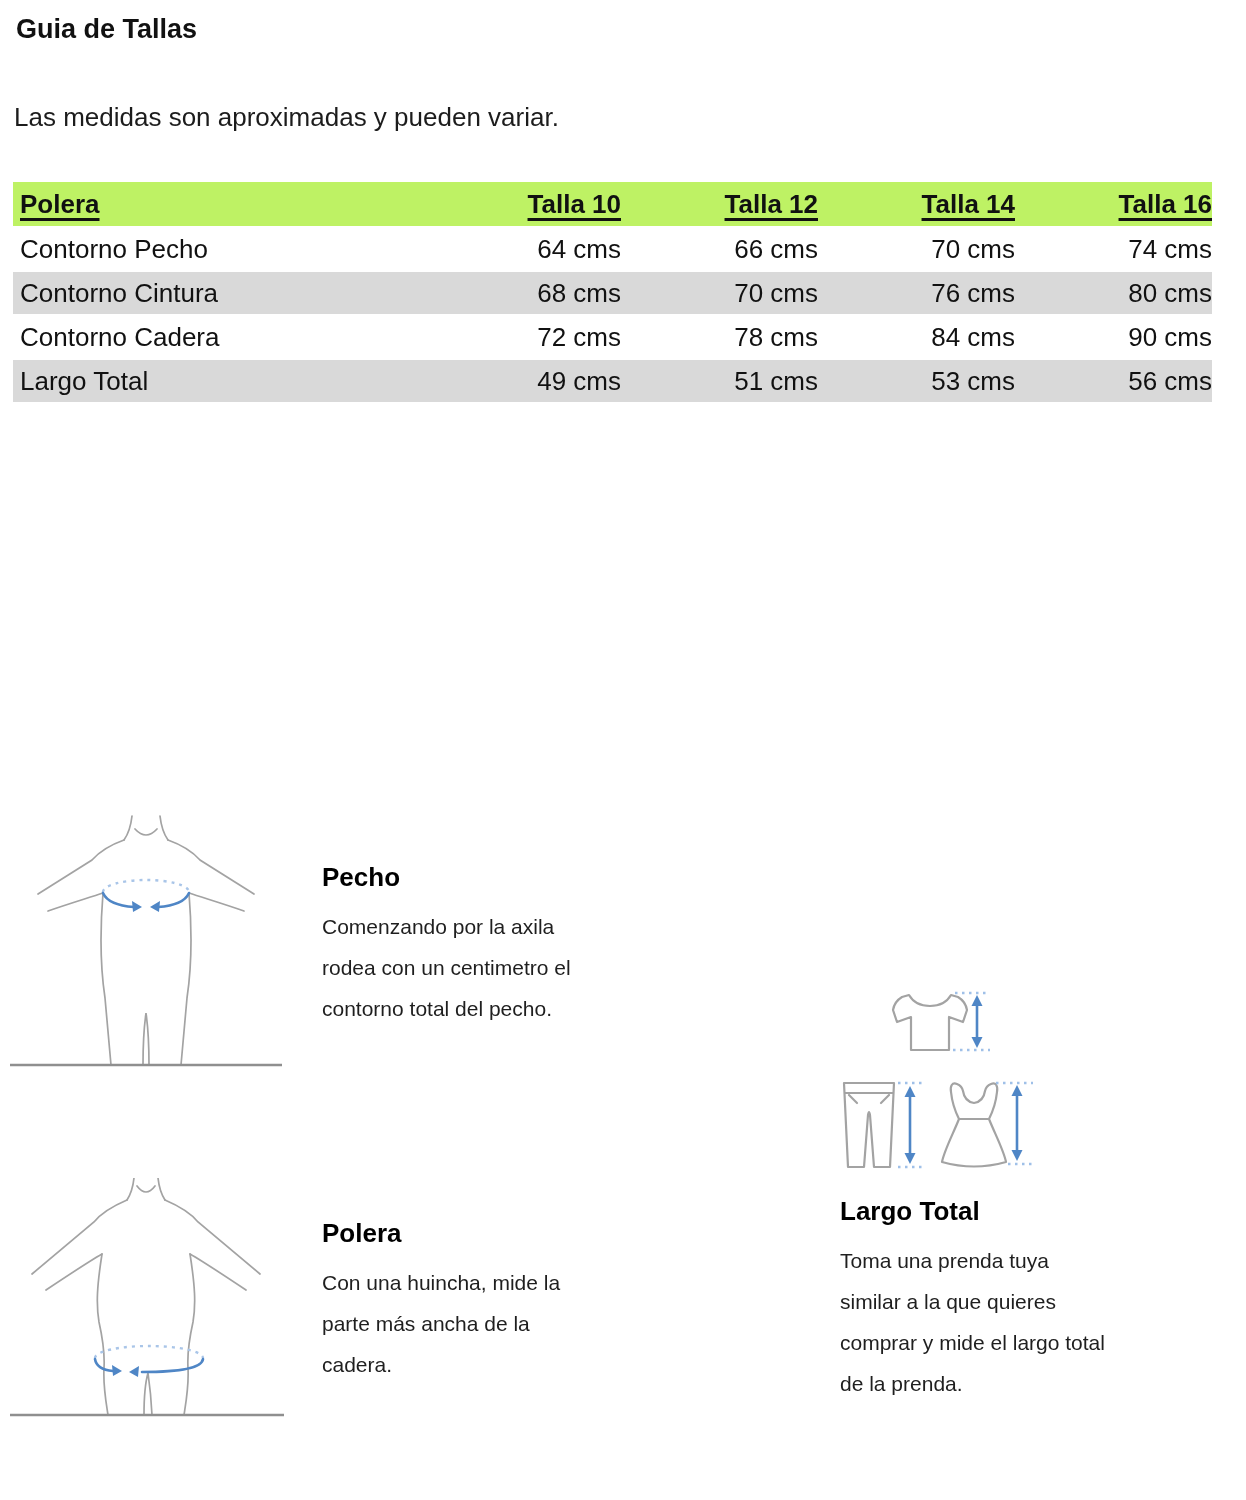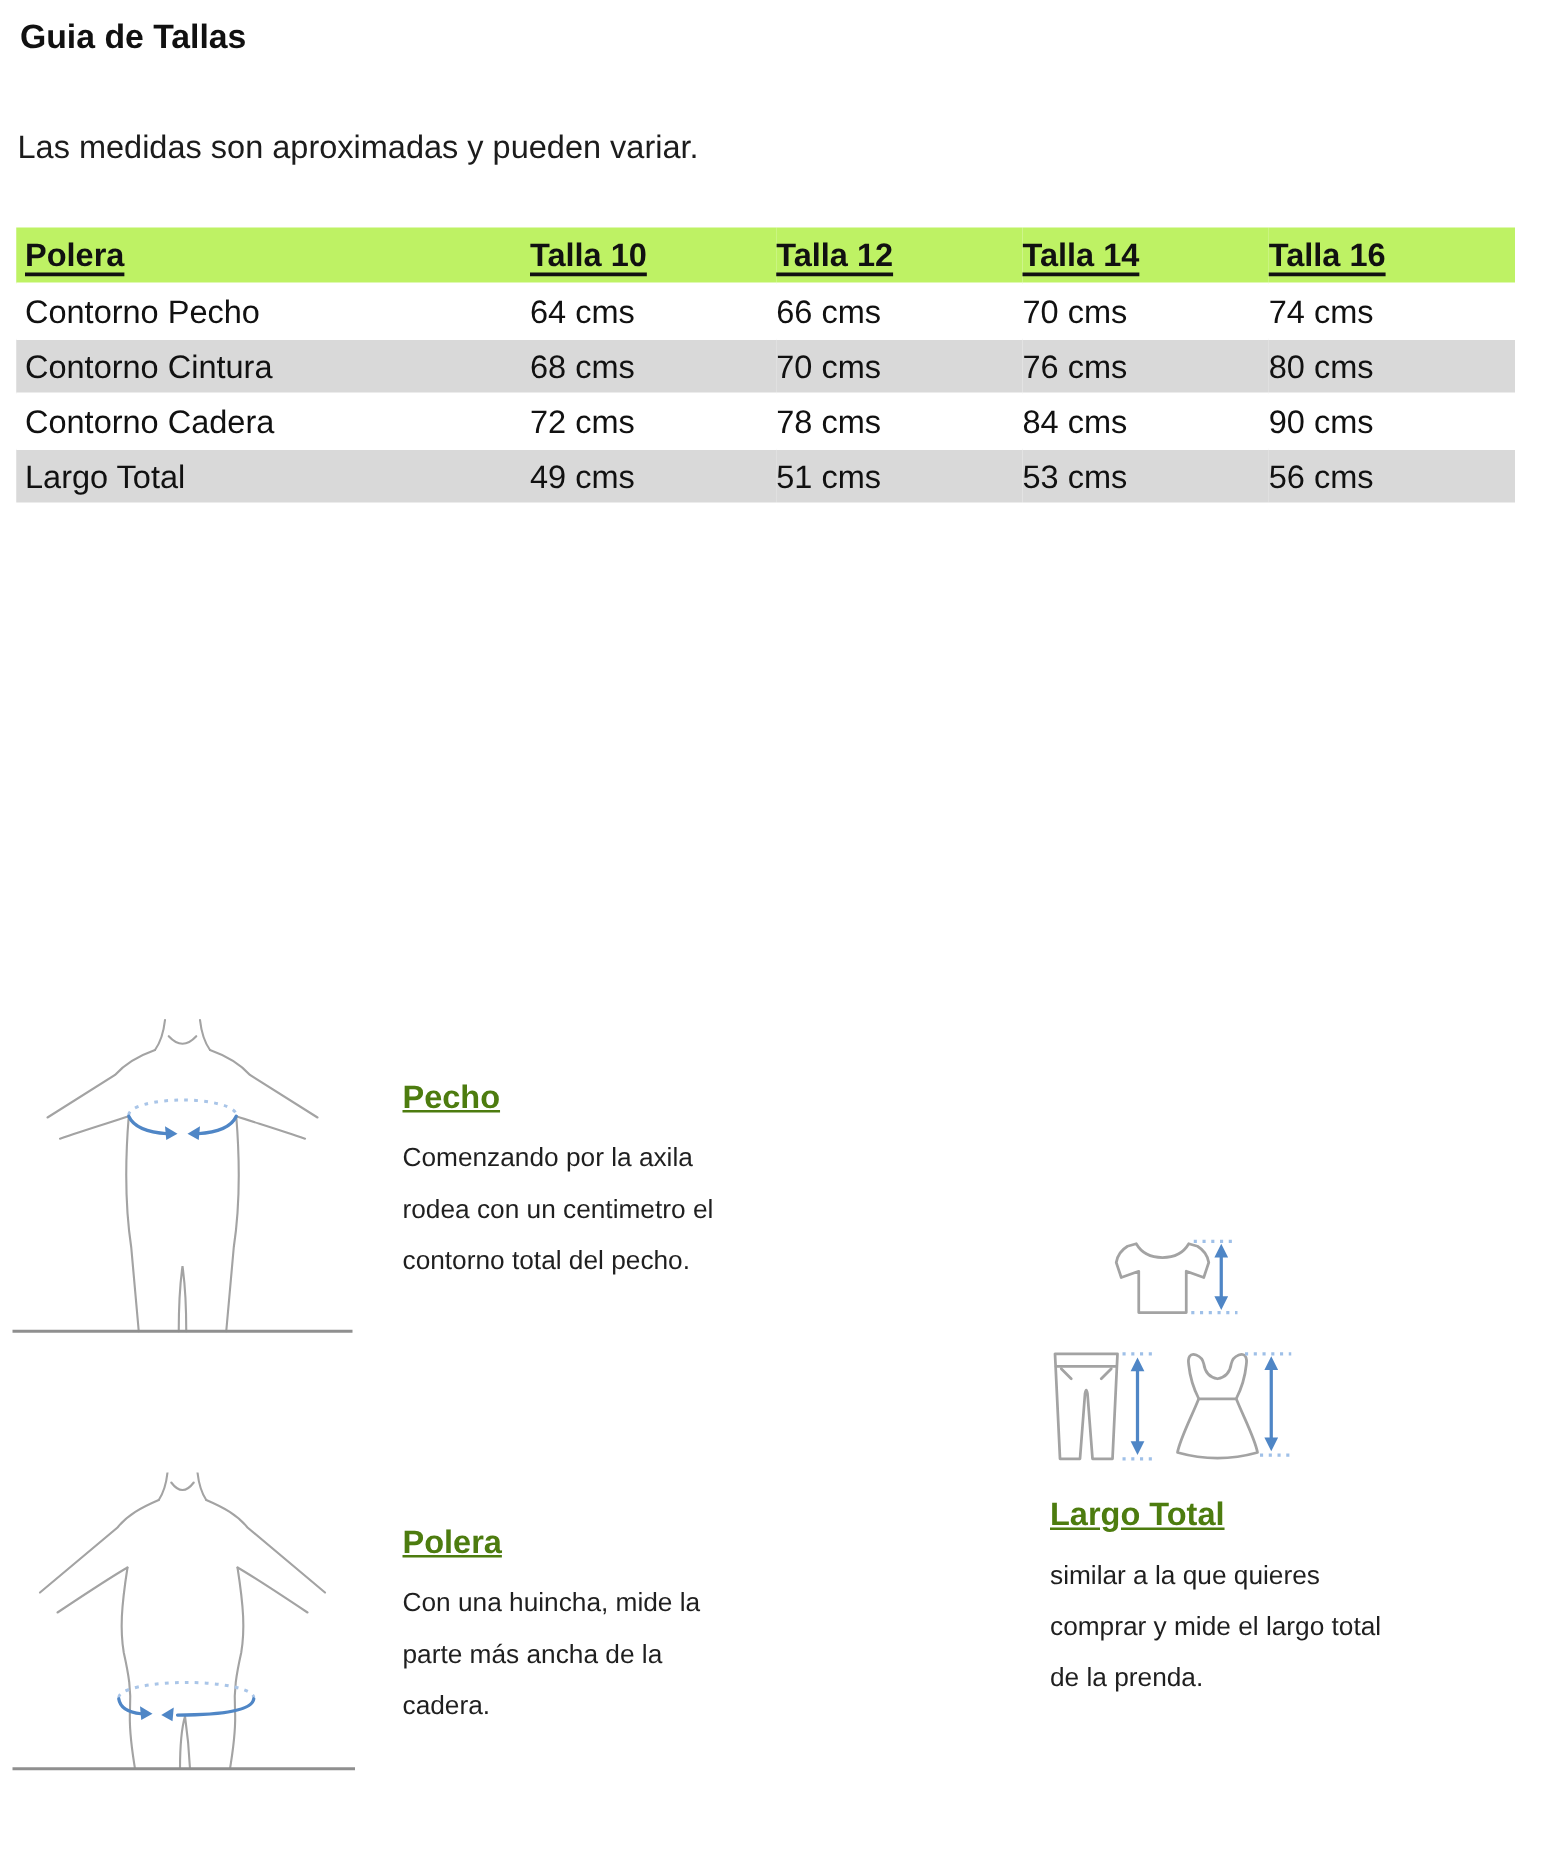--- a/index.html
+++ b/index.html
@@ -16,28 +16,28 @@
     position:absolute;left:13px;top:182px;width:1199px;
     border-collapse:collapse;table-layout:fixed;font-size:26px;color:#111;
   }
   table.size-table th{
     background:#bef264;height:44px;font-weight:bold;vertical-align:middle;
     text-decoration:underline;text-decoration-thickness:3px;text-underline-offset:5px;
     padding:0;
   }
   table.size-table td{height:42px;vertical-align:middle;padding:0;border-top:2px solid #ffffff;}
   table.size-table .lbl{text-align:left;padding-left:7px;}
-  table.size-table .val{text-align:left;}
+  table.size-table .val{text-align:right;}
   table.size-table tbody tr:nth-child(even) td{background:#d9d9d9;}
   table.size-table tbody tr:nth-child(odd) td{background:#ffffff;}
 
   .section-heading{left:28px;top:746px;font-size:28px;font-weight:bold;color:#151515;}
 
   .text-block{width:360px;}
-  .text-block .block-title{font-size:26px;font-weight:bold;color:#4d7c0f;margin:0 0 13px 0;text-decoration:underline;}
+  .text-block .block-title{font-size:26px;font-weight:bold;color:#000000;margin:0 0 13px 0;}
   .text-block .block-line{font-size:21px;color:#1f1f1f;line-height:41px;}
   .pecho-block{left:322px;top:862px;}
   .cadera-block{left:322px;top:1218px;}
   .largo-block{left:840px;top:1196px;}
 
   svg{display:block;}
 </style>
 </head>
 <body>
 
@@ -161,20 +161,21 @@
       <path d="M160,101 L197,101" stroke="#9fc0e8" stroke-width="2.6" stroke-dasharray="2.5 4.5"></path>
       <path d="M172,182 L197,182" stroke="#9fc0e8" stroke-width="2.6" stroke-dasharray="2.5 4.5"></path>
       <path d="M181,110 L181,172" stroke="#4f86c6" stroke-width="2.6"></path>
       <path d="M181,103 L175.5,114 L186.5,114 Z" fill="#4f86c6"></path>
       <path d="M181,179 L175.5,168 L186.5,168 Z" fill="#4f86c6"></path>
     </g>
   </svg>
 
   <div class="abs text-block largo-block">
     <div class="block-title">Largo Total</div>
+    <div class="block-line">Toma una prenda tuya</div>
     <div class="block-line">similar a la que quieres</div>
     <div class="block-line">comprar y mide el largo total</div>
     <div class="block-line">de la prenda.</div>
   </div>
 
   <svg class="abs" style="left:8px;top:1178px;" width="280" height="240" viewBox="0 0 280 240">
     <g stroke="#a3a3a3" stroke-width="1.7" fill="none" stroke-linecap="round">
       <path d="M126,0 C125,9 123,16 119,22"></path>
       <path d="M150,0 C151,9 153,16 157,22"></path>
       <path d="M129,8 q9,12 18,0"></path>

